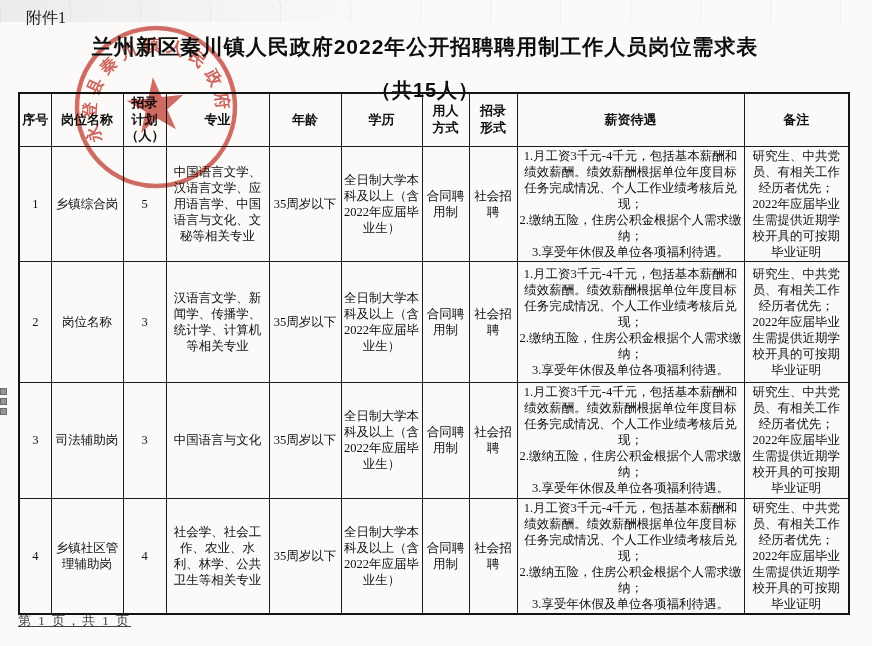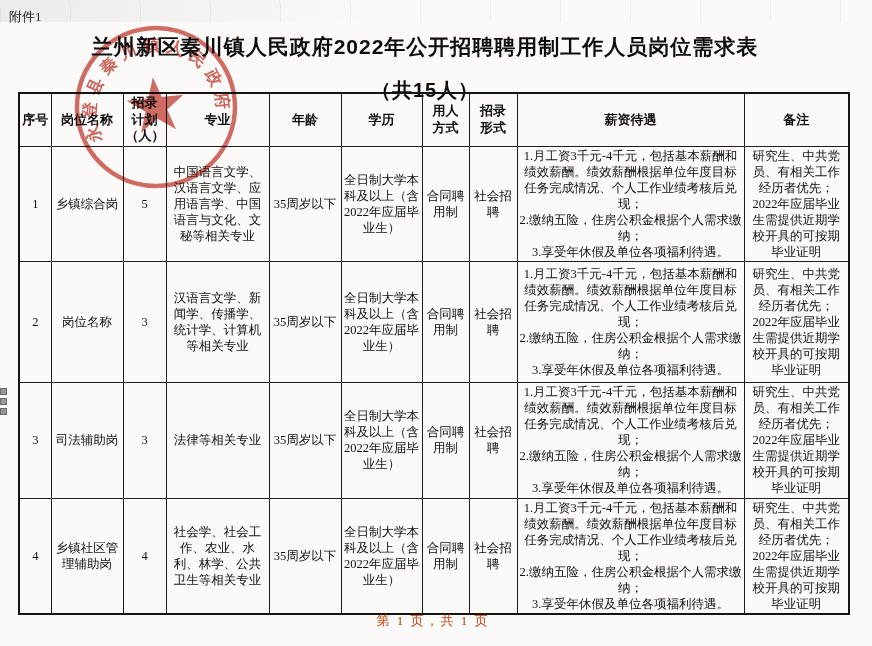--- a/index.html
+++ b/index.html
@@ -9,21 +9,21 @@
     font-family:"Liberation Serif","DejaVu Serif",serif;
     color:#151515;
   }
   .scan-top{
     position:absolute;top:0;left:0;right:0;height:22px;pointer-events:none;
     background:
       linear-gradient(92deg, rgba(110,110,110,.10), rgba(110,110,110,0) 45%),
       repeating-linear-gradient(88deg, rgba(90,90,90,.07) 0 1px, transparent 1px 70px);
   }
   .attachment{
-    position:absolute;left:9px;top:8px;font-size:13px;color:#222;
+    position:absolute;left:26px;top:8px;font-size:16px;color:#222;
   }
   .title-wrap{
     position:absolute;left:18px;top:35px;width:814px;text-align:center;
     font-family:"Liberation Sans","DejaVu Sans",sans-serif;
   }
   .title1{font-size:21px;font-weight:bold;letter-spacing:1px;color:#0d0d0d;line-height:1.15;}
   .title2{font-size:20px;font-weight:bold;letter-spacing:1px;color:#0d0d0d;margin-top:18px;}
   table.job{
     position:absolute;left:18px;top:92px;width:830px;
     border-collapse:collapse;table-layout:fixed;
@@ -44,22 +44,22 @@
   tbody tr:nth-child(3){height:116px;}
   tbody tr:nth-child(4){height:112px;}
   td.salary{
     text-align:left;white-space:pre-line;padding:2px 4px;font-size:12.3px;line-height:1.3;margin-top:48px;
   }
   td.remark{
     text-align:left;padding:2px 3px;font-size:12.4px;line-height:1.35;
   }
   td.major{padding:1px 3px;}
   .footer{
-    position:absolute;left:18px;top:612px;width:830px;text-align:center;
-    font-size:13px;letter-spacing:2px;color:#c2410c;
+    position:absolute;left:18px;top:612px;width:830px;text-align:left;
+    font-size:13px;letter-spacing:2px;color:#404040;text-decoration:underline;
   }
   .seal{
     position:absolute;left:50px;top:14px;width:212px;height:186px;
     mix-blend-mode:multiply;opacity:.88;pointer-events:none;
     transform:rotate(-6deg);
   }
   .edge-marks{
     position:absolute;left:0;top:388px;width:8px;display:flex;flex-direction:column;gap:3px;
     pointer-events:none;
   }
@@ -134,21 +134,21 @@
       <td>社会招聘</td>
       <td class="salary">1.月工资3千元-4千元，包括基本薪酬和绩效薪酬。绩效薪酬根据单位年度目标任务完成情况、个人工作业绩考核后兑现；
 2.缴纳五险，住房公积金根据个人需求缴纳；
 3.享受年休假及单位各项福利待遇。</td>
       <td class="remark">研究生、中共党员、有相关工作经历者优先；2022年应届毕业生需提供近期学校开具的可按期毕业证明</td>
     </tr>
     <tr>
       <td>3</td>
       <td>司法辅助岗</td>
       <td>3</td>
-      <td class="major">法律等相关专业</td>
+      <td class="major">中国语言与文化</td>
       <td>35周岁以下</td>
       <td>全日制大学本科及以上（含2022年应届毕业生）</td>
       <td>合同聘用制</td>
       <td>社会招聘</td>
       <td class="salary">1.月工资3千元-4千元，包括基本薪酬和绩效薪酬。绩效薪酬根据单位年度目标任务完成情况、个人工作业绩考核后兑现；
 2.缴纳五险，住房公积金根据个人需求缴纳；
 3.享受年休假及单位各项福利待遇。</td>
       <td class="remark">研究生、中共党员、有相关工作经历者优先；2022年应届毕业生需提供近期学校开具的可按期毕业证明</td>
     </tr>
     <tr>

